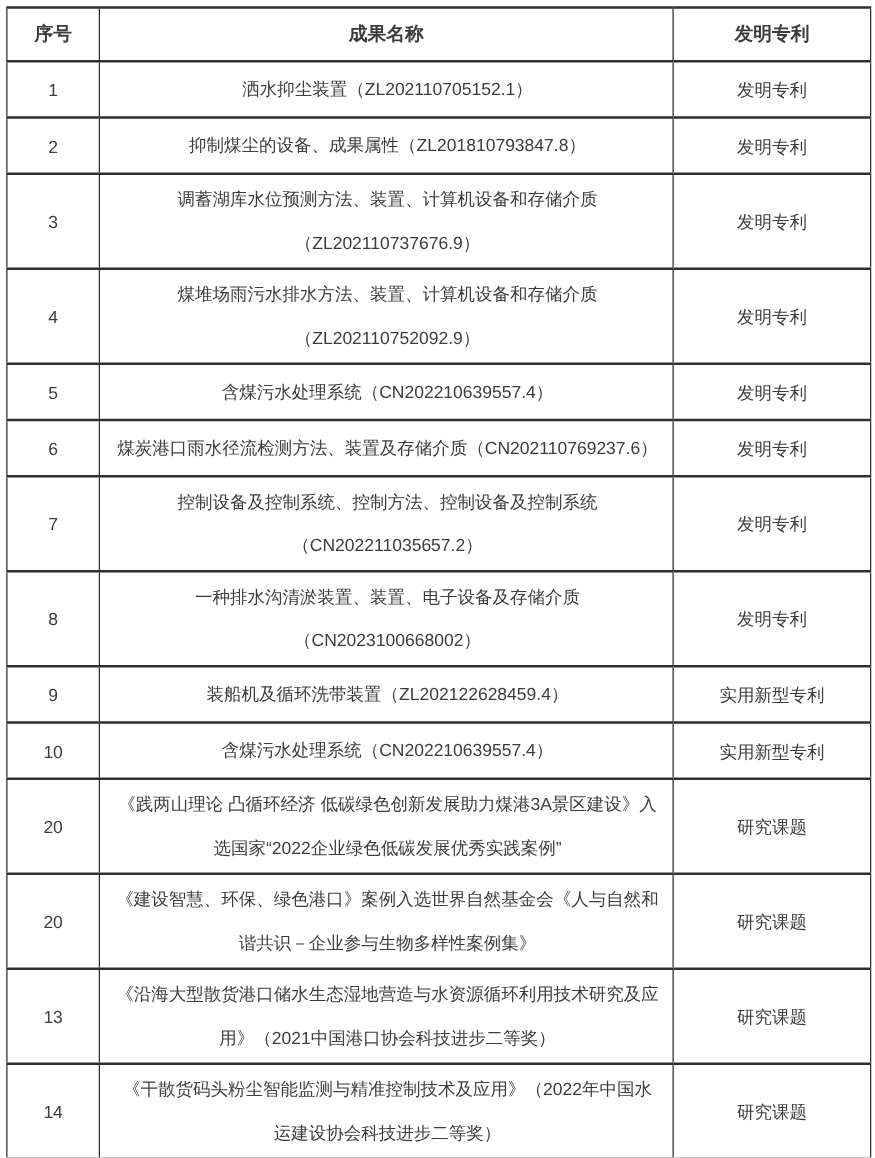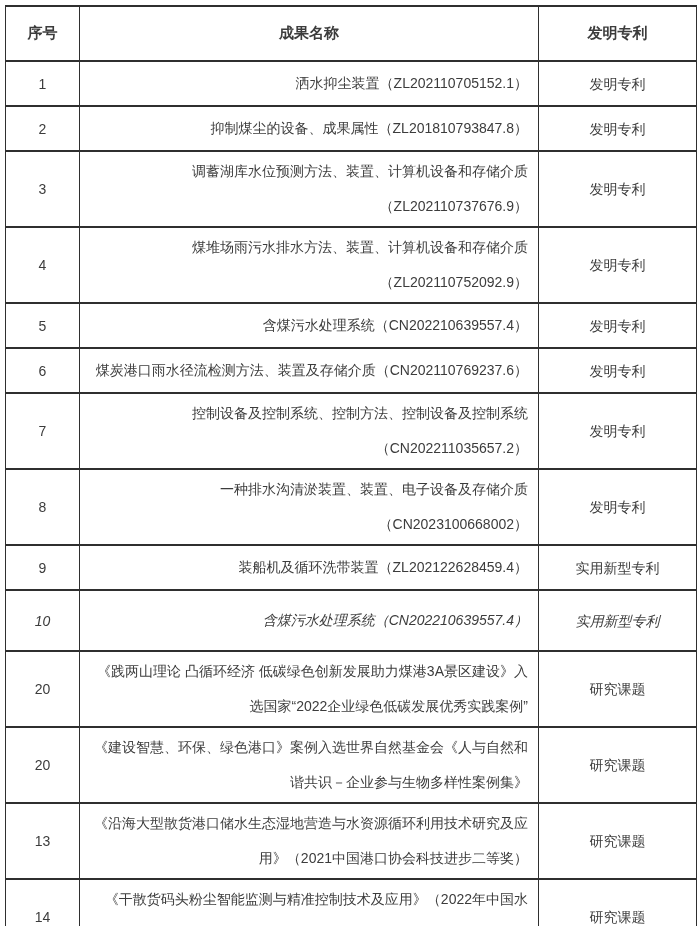--- a/index.html
+++ b/index.html
@@ -27,35 +27,35 @@
   col.c3 { width: 158px; }
   th, td {
     border: 1px solid #2f2f2f;
     border-top-width: 2px;
     border-bottom-width: 2px;
     font-size: 14px;
     vertical-align: middle;
     overflow: hidden;
   }
   thead tr.header-row {
-    height: 55px;
+    height: 43px;
   }
   th {
     font-weight: bold;
     font-size: 15px;
     text-align: center;
     padding: 0 4px;
   }
   td.col-no, td.col-attr {
     text-align: center;
     padding: 0 4px;
     line-height: 20px;
   }
   td.col-name {
-    text-align: right;
+    text-align: center;
     padding: 2px 10px 2px 12px;
     line-height: 35px;
   }
 </style>
 </head>
 <body>
 
 <div class="page">
   <table class="results">
     <colgroup>
@@ -109,21 +109,21 @@
         <tr style="height: 45px;">
           <td class="col-no">8</td>
           <td class="col-name">一种排水沟清淤装置、装置、电子设备及存储介质（CN2023100668002）</td>
           <td class="col-attr">发明专利</td>
         </tr>
         <tr style="height: 45px;">
           <td class="col-no">9</td>
           <td class="col-name">装船机及循环洗带装置（ZL202122628459.4）</td>
           <td class="col-attr">实用新型专利</td>
         </tr>
-        <tr style="height: 61px; font-style: italic;">
+        <tr style="height: 45px;">
           <td class="col-no">10</td>
           <td class="col-name">含煤污水处理系统（CN202210639557.4）</td>
           <td class="col-attr">实用新型专利</td>
         </tr>
         <tr style="height: 69px;">
           <td class="col-no">20</td>
           <td class="col-name">《践两山理论 凸循环经济 低碳绿色创新发展助力煤港3A景区建设》入选国家“2022企业绿色低碳发展优秀实践案例”</td>
           <td class="col-attr">研究课题</td>
         </tr>
         <tr style="height: 68px;">

